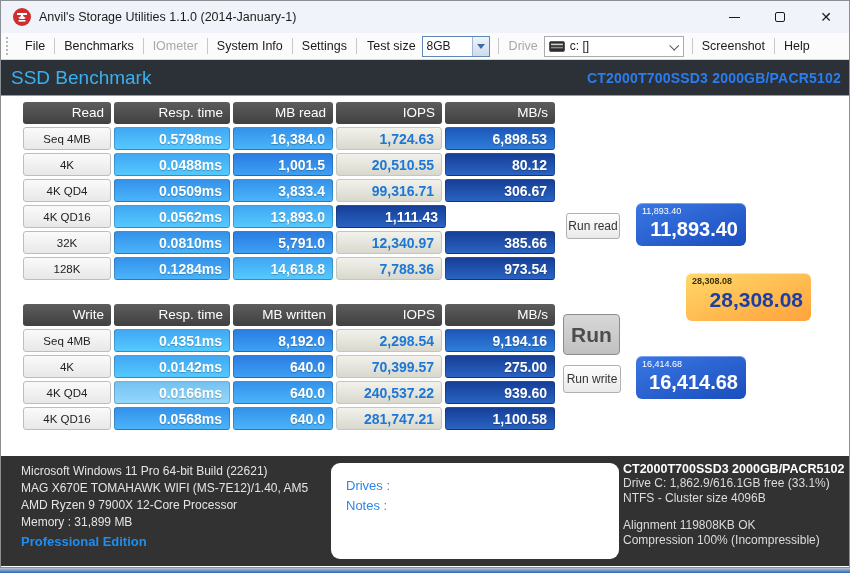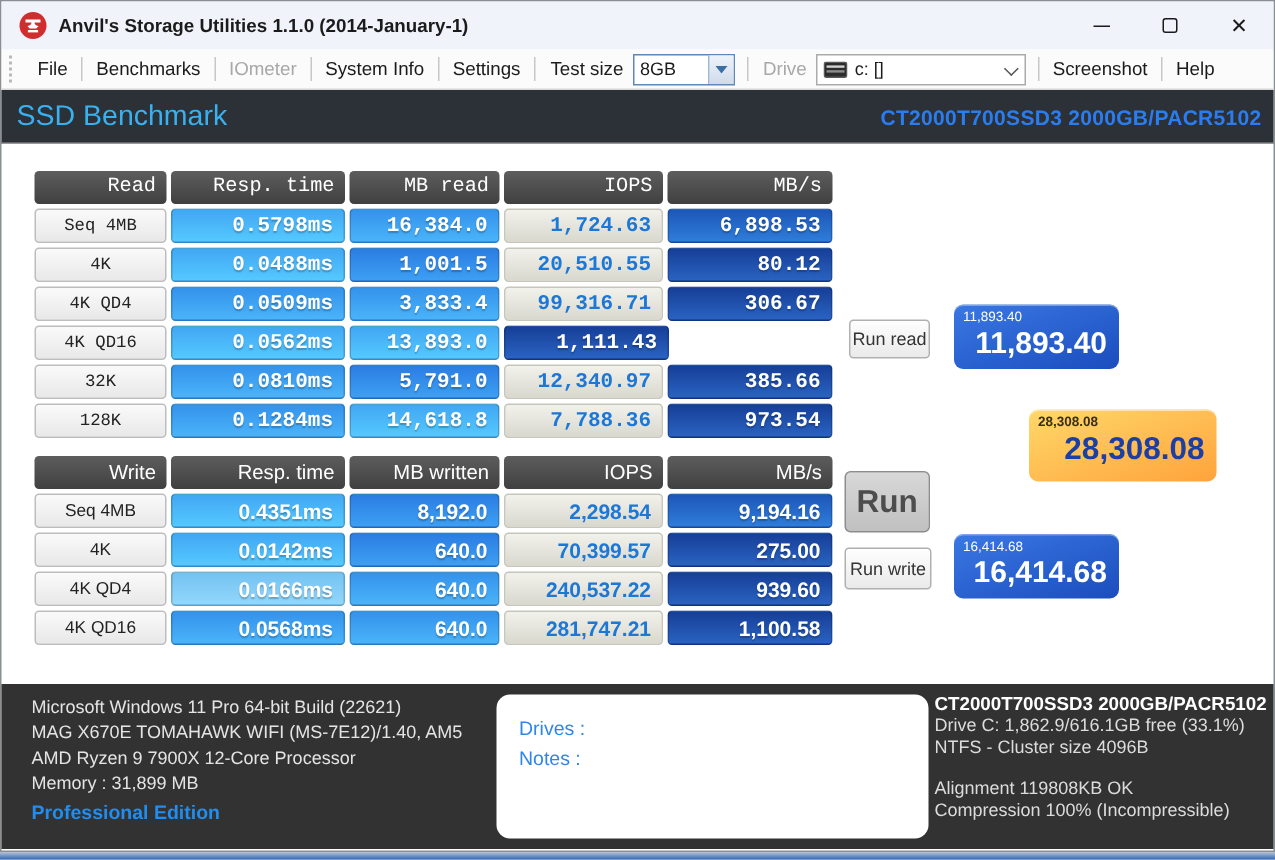--- a/index.html
+++ b/index.html
@@ -2,21 +2,21 @@
 <html><head>
 <meta charset="utf-8">
 <style>
   * { box-sizing: border-box; margin: 0; padding: 0; }
   html,body { width:850px; height:573px; overflow:hidden; font-family:"Liberation Sans", sans-serif; background:#c9c9c9; }
   .window { position:relative; width:850px; height:568px; background:#ffffff; border:1px solid #8a8f94; }
 
   
   .titlebar { position:absolute; left:0; top:0; width:100%; height:32px; background:#f0f3f9; display:flex; align-items:center; }
   .app-icon { width:18px; height:18px; border-radius:50%; background:#cf2e2e; margin-left:12px; display:flex; align-items:center; justify-content:center; flex:0 0 auto; }
-  .title-text { margin-left:8px; font-size:12.5px; color:#1b1b1b;font-weight:bold; }
+  .title-text { margin-left:8px; font-size:12.5px; color:#1b1b1b; }
   .win-controls { position:absolute; right:0; top:0; height:32px; display:flex; align-items:center; }
   .win-btn { width:46px; height:32px; display:flex; align-items:center; justify-content:center; color:#1b1b1b; }
   .glyph-min { display:inline-block; width:11px; border-top:1.3px solid #1b1b1b; }
   .glyph-max { display:inline-block; width:10px; height:10px; border:1.3px solid #1b1b1b; border-radius:2px; }
   .glyph-close { font-size:14px; line-height:14px; }
 
   
   .menubar { position:absolute; left:0; top:32px; width:100%; height:27px; background:#fbfbfb; border-bottom:1px solid #d6d6d6; display:flex; align-items:center; font-size:12.5px; color:#1b1b1b; }
   .gripper { width:4px; height:18px; border-left:2px dotted #b9b9b9; margin:0 6px 0 5px; }
   .menu-item { padding:0 9px; line-height:26px; white-space:nowrap; }
@@ -33,21 +33,21 @@
   .combo.drive .cval { flex:1; padding-left:5px; font-size:12px; color:#1b1b1b; }
   .chev { width:7px; height:7px; border-right:1.4px solid #555; border-bottom:1.4px solid #555; transform:rotate(45deg) translateY(-1px); }
 
   
   .appheader { position:absolute; left:0; top:59px; width:100%; height:36px; background:#2c3137; border-bottom:1px solid #9a9a9a; display:flex; align-items:center; justify-content:space-between; }
   .bench-title { margin-left:10px; font-size:19px; color:#38b1f0; }
   .device-title { margin-right:8px; font-size:14px; font-weight:bold; color:#2a7df0; letter-spacing:0.2px; }
 
   
   .tablewrap { position:absolute; left:22px; }
-  .read-table { top:113px;font-family:Liberation Mono, monospace; }
+  .read-table { top:101px; }
   .write-table { top:303px; }
   .trow { display:flex; gap:3px; margin-bottom:3px; height:23px; }
   .trow.thead { height:22px; }
   .col0 { width:88px; } .col1 { width:116px; } .col2 { width:100px; } .col3 { width:106px; } .col4 { width:110px; }
   .hcell { background:linear-gradient(180deg,#5d5d5d,#404040); color:#fff; font-size:13.5px; line-height:22px; text-align:right; padding-right:7px; border-radius:3px; }
   .cell { border-radius:3px; line-height:22px; }
   .lbl { background:linear-gradient(180deg,#fafafa,#e8e8e8); border:1px solid #bdbdbd; color:#222; font-size:11.5px; text-align:center; }
   .val { font-weight:bold; font-size:14px; text-align:right; padding-right:7px; color:#fff; text-shadow:0 1px 1px rgba(0,0,0,0.25); border:1px solid rgba(0,0,0,0.18); }
   .tone-c1 { background:linear-gradient(180deg,#41a7f3,#55c9ff); }
   .tone-c2 { background:linear-gradient(180deg,#3492ea,#4ab4fa); }

